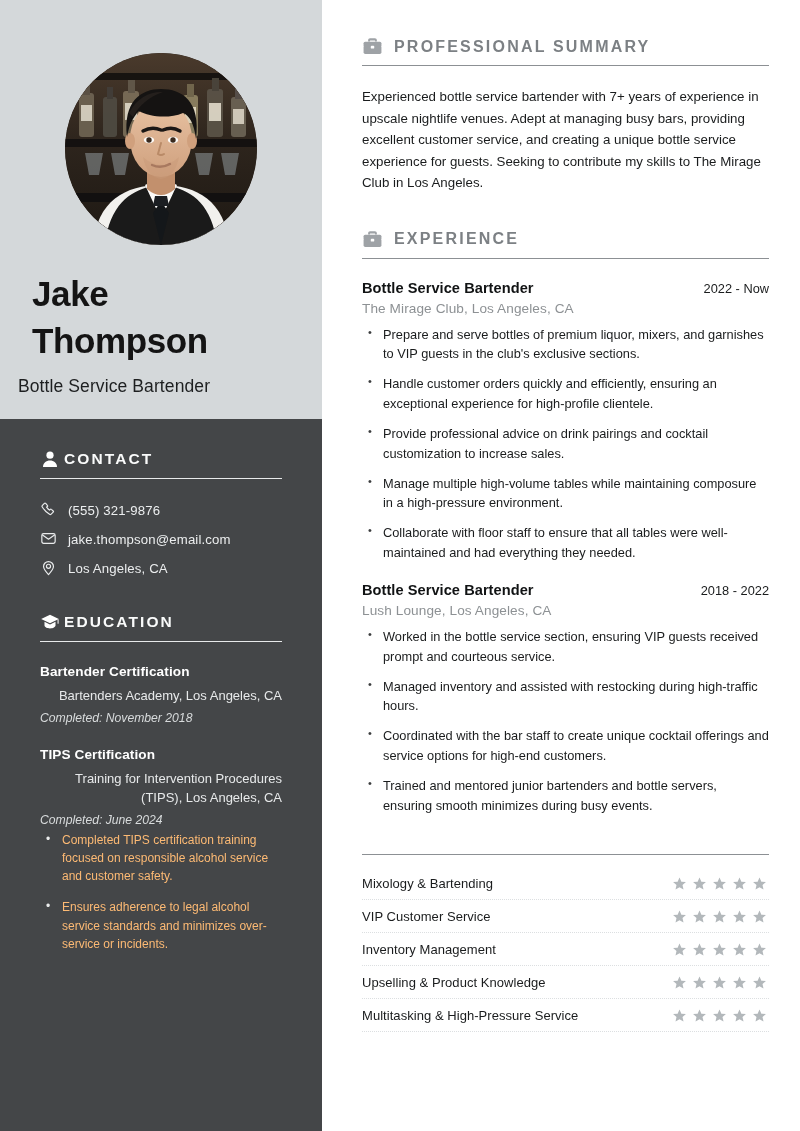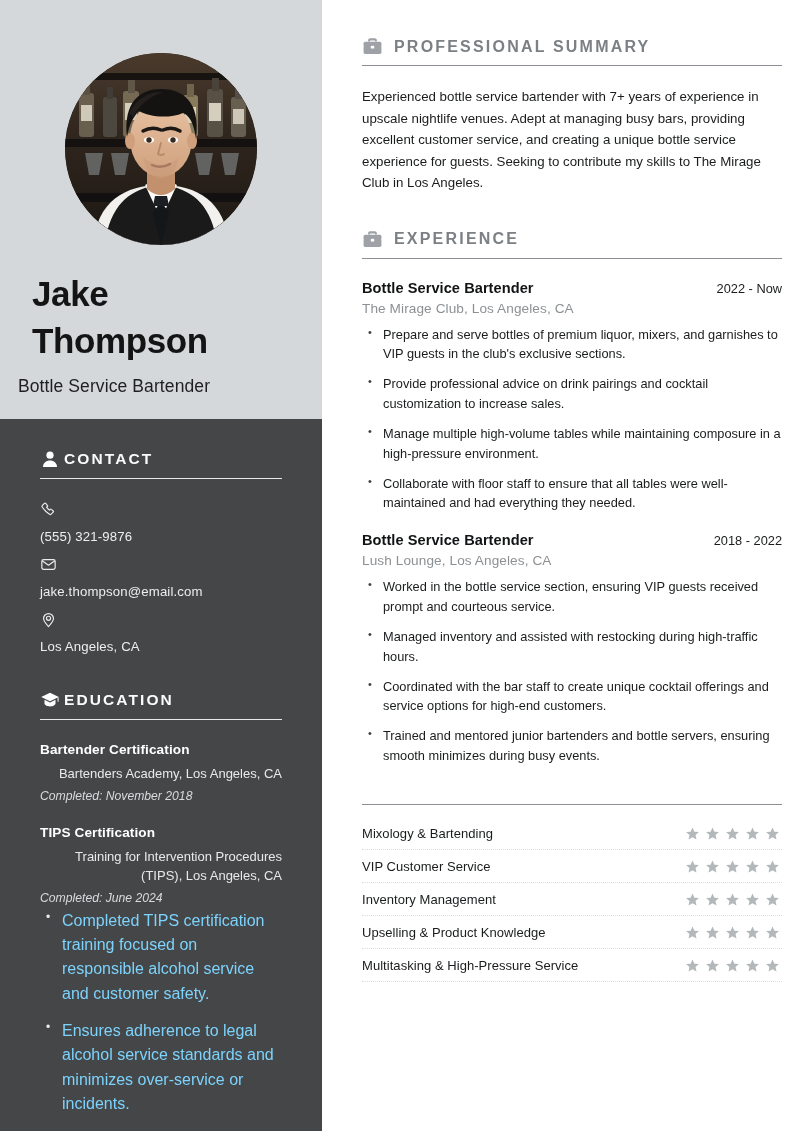--- a/index.html
+++ b/index.html
@@ -54,49 +54,49 @@
   .sec-head .ico { width: 20px; height: 20px; display: block; flex: 0 0 20px; }
   .sec-head .ttl {
     font-size: 15.5px;
     font-weight: bold;
     letter-spacing: 2.1px;
     color: #fafbfb;
   }
   .sec-rule { height: 1px; background: #e8eaea; width: 100%; margin-bottom: 22px; }
 
   .contact-list { display: flex; flex-direction: column; gap: 12px; }
-  .contact-row { display: flex; align-items: flex-start; gap: 11px; flex-direction: column; }
+  .contact-row { display: flex; align-items: flex-end; gap: 11px; }
   .contact-row .ico { width: 17px; height: 17px; flex: 0 0 17px; display: block; }
   .contact-row .txt { font-size: 13.2px; color: #eceeef; letter-spacing: 0.15px; }
 
   .edu-block { margin-bottom: 22px; }
   .edu-deg {
     font-size: 13.6px; font-weight: bold; color: #ffffff;
     margin-bottom: 8px; letter-spacing: 0.1px;
   }
   .edu-school { font-size: 13px; color: #e7e9ea; line-height: 1.45; margin-bottom: 5px; text-align: right; }
   .edu-date { font-size: 12.2px; font-style: italic; color: #d8dbdc; }
 
   .side-bullets { list-style: none; margin-top: 4px; }
   .side-bullets li {
     position: relative;
     padding-left: 22px;
-    font-size: 16px;
+    font-size: 12px;
     line-height: 1.52;
-    color: #7dd3fc;
+    color: #fdba74;
     margin-bottom: 13px;
   }
   .side-bullets li::before {
     content: "•";
     position: absolute; left: 6px; top: -1px;
     font-size: 12px; color: #eaecec;
   }
 
   
-  .main { flex: 1; background: #ffffff; padding: 36px 18px 0 40px; }
+  .main { flex: 1; background: #ffffff; padding: 36px 31px 0 40px; }
 
   .m-sec-head { display: flex; align-items: center; gap: 11px; margin-bottom: 8px; }
   .m-sec-head .ico { width: 21px; height: 21px; flex: 0 0 21px; display: block; }
   .m-sec-head .ttl {
     font-size: 16px; font-weight: bold; letter-spacing: 2.2px; color: #7c8084;
   }
   .m-sec-rule { height: 1px; background: #8c9094; width: 100%; }
 
   .summary {
     margin-top: 20px;
@@ -337,20 +337,21 @@
       <div class="m-sec-rule"></div>
 
       <div class="job">
         <div class="job-head">
           <div class="job-role">Bottle Service Bartender</div>
           <div class="job-dates">2022 - Now</div>
         </div>
         <div class="job-org">The Mirage Club, Los Angeles, CA</div>
         <ul class="job-bullets">
           <li>Prepare and serve bottles of premium liquor, mixers, and garnishes to VIP guests in the club's exclusive sections.</li>
+          <li>Handle customer orders quickly and efficiently, ensuring an exceptional experience for high-profile clientele.</li>
           <li>Provide professional advice on drink pairings and cocktail customization to increase sales.</li>
           <li>Manage multiple high-volume tables while maintaining composure in a high-pressure environment.</li>
           <li>Collaborate with floor staff to ensure that all tables were well-maintained and had everything they needed.</li>
         </ul>
       </div>
 
       <div class="job" style="margin-top:19px;">
         <div class="job-head">
           <div class="job-role">Bottle Service Bartender</div>
           <div class="job-dates">2018 - 2022</div>

